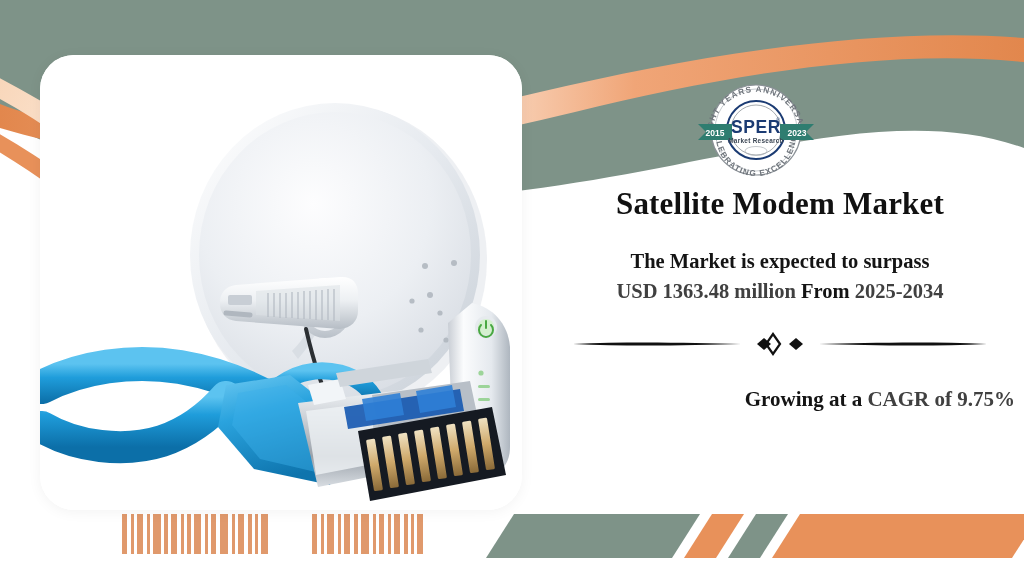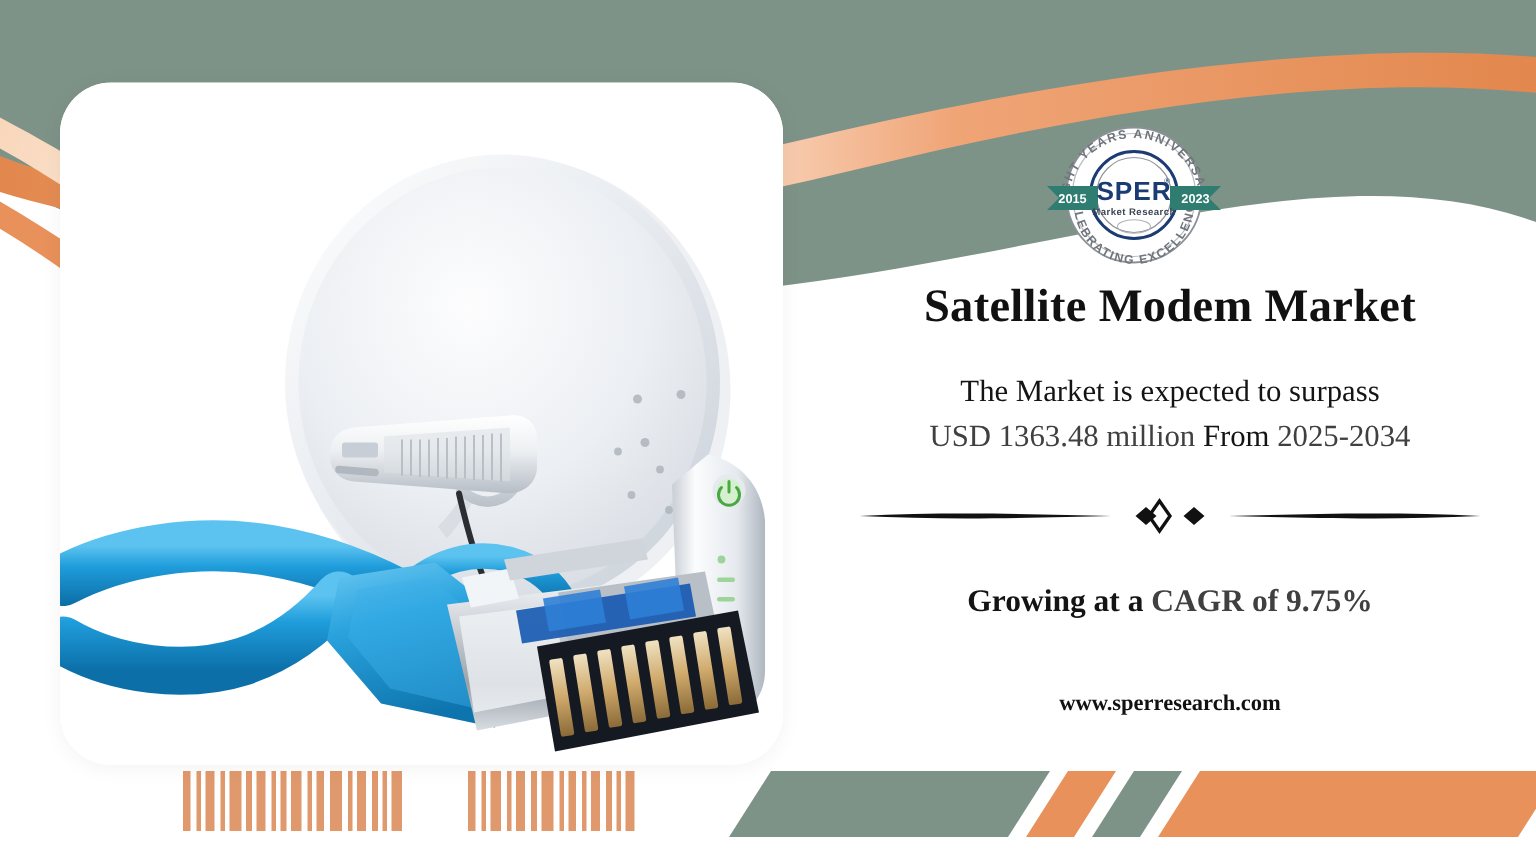--- a/index.html
+++ b/index.html
@@ -28,32 +28,32 @@
   .content { position:absolute; left:545px; top:186px; width:470px; text-align:center; }
 
   .title {
     font-family:Liberation Serif, serif;
     font-weight:700; font-size:31px; color:#111111;
     letter-spacing:0.2px; line-height:1.15;
   }
   .subtitle-block { margin-top:24px; }
   .sub-line {
     font-family:"Liberation Serif", serif;
-    font-weight:400; font-size:20.5px; color:#141414;
+    font-weight:700; font-size:20.5px; color:#141414;
     line-height:1.5; white-space:nowrap;
   }
   .accent { color:#404040; }
 
   
   .divider { margin-top:24px; width:100%; height:26px; }
 
   .cagr {
     margin-top:26px;
     font-family:"Liberation Serif", serif;
-    font-weight:700; font-size:21px; color:#141414;
+    font-weight:700; font-size:21px; color:#141414;text-align:right;
   }
 
   .contact { margin-top:44px; }
   .contact-line {
     font-family:"Liberation Serif", serif;
     font-weight:700; font-size:15px; color:#111111; line-height:1.65;
   }
 </style>
 </head>
 <body>
@@ -345,17 +345,16 @@
       <polygon points="244,13 251,7 258,13 251,19" fill="#111111"></polygon>
       <polygon points="235,13 228,3 221,13 228,23" fill="none" stroke="#111111" stroke-width="2.2"></polygon>
     </svg>
 
     <div class="cagr">
       <span>Growing at a</span>
       <span class="accent">CAGR of 9.75%</span>
     </div>
 
     <div class="contact">
-      <div class="contact-line">www.sperresearch.com</div>
     </div>
   </div>
 
 </div>
 
 </body></html>

